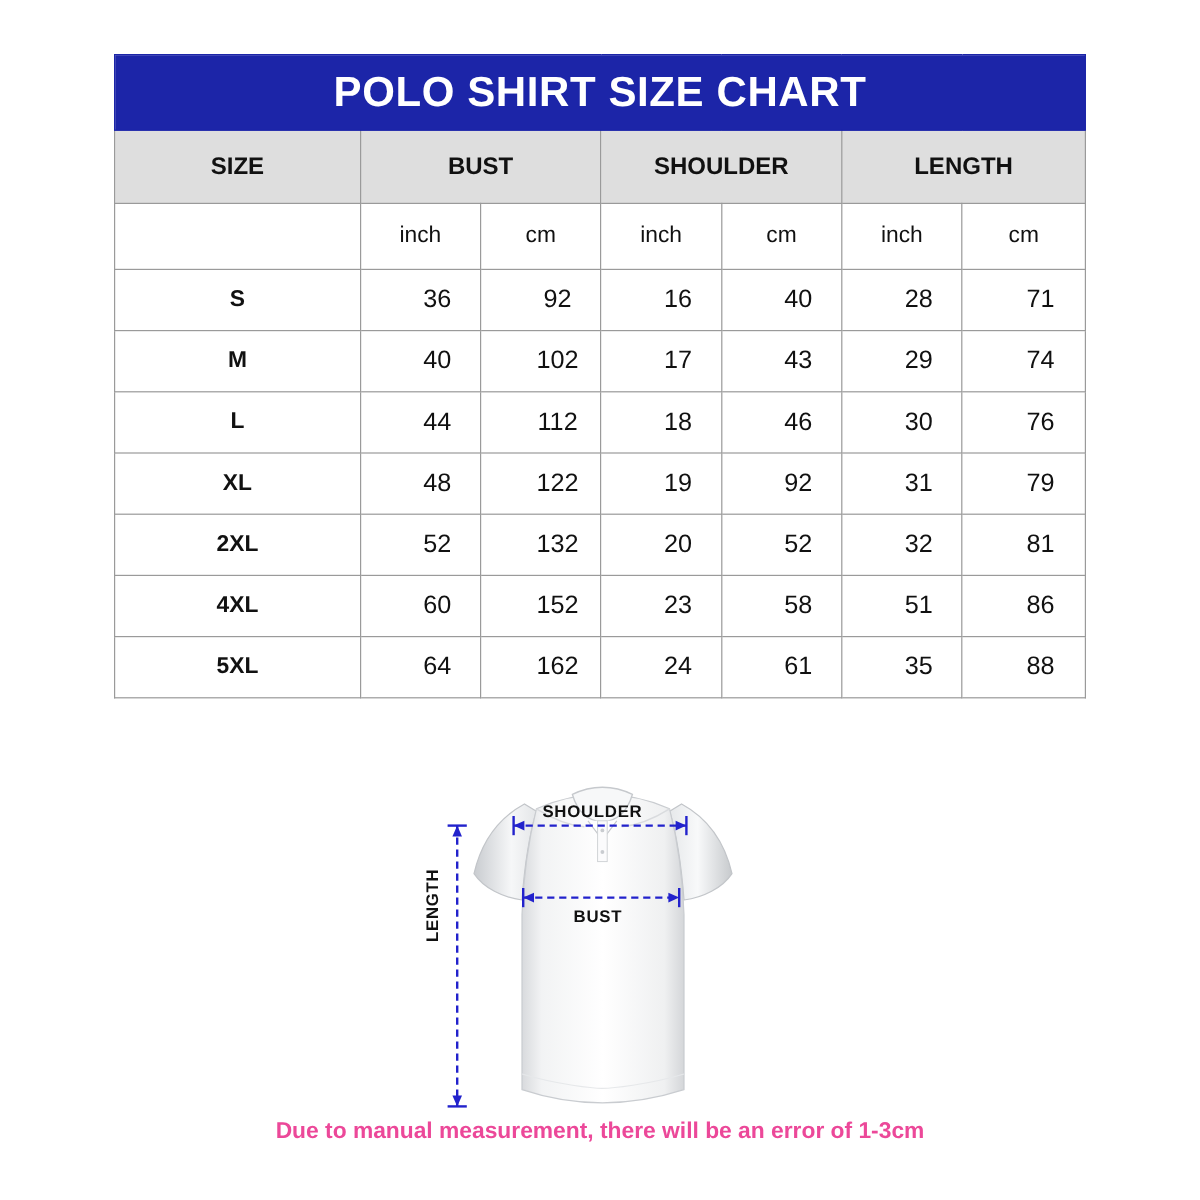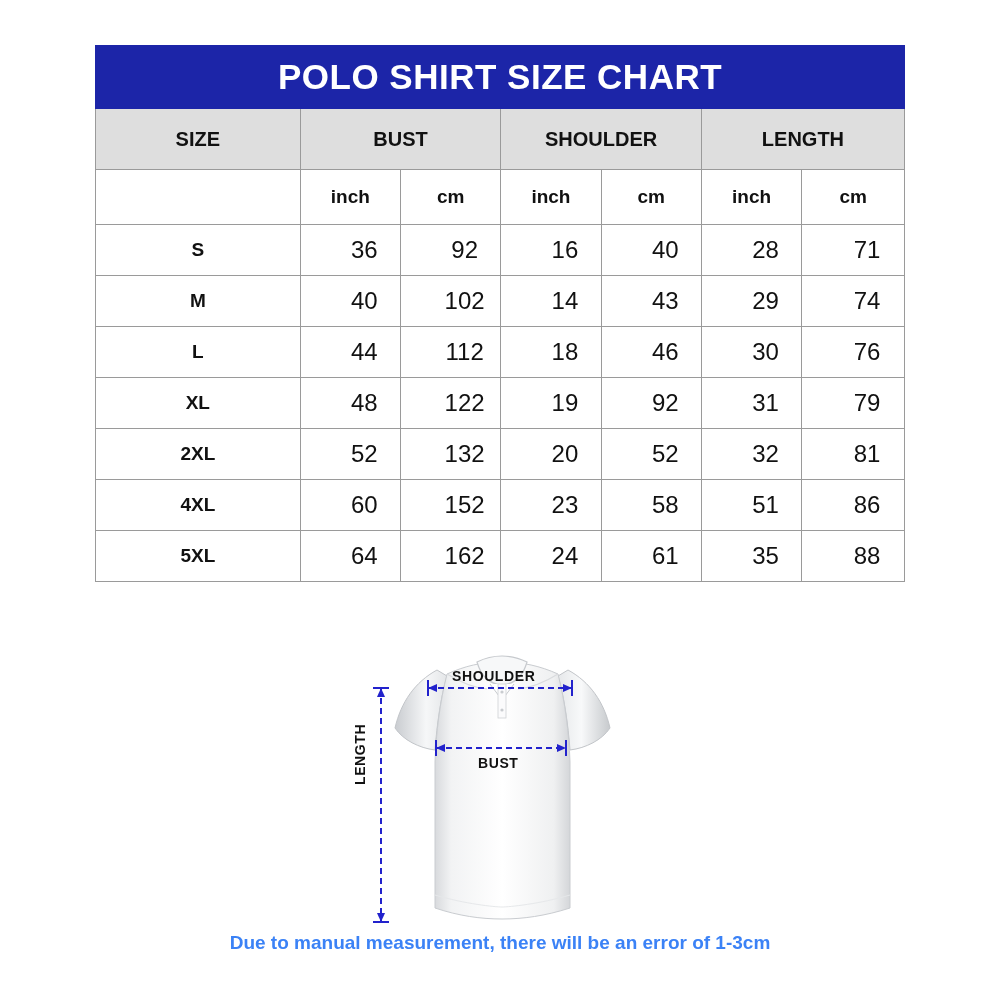--- a/index.html
+++ b/index.html
@@ -69,26 +69,26 @@
     background: #ffffff;
   }
 
   tr.data-row td.size-cell {
     font-weight: bold;
     font-size: 19px;
   }
 
   tr.data-row td.num {
     font-weight: normal;
-    font-size: 24px;
+    font-size: 21px;
     padding-left: 29px;
   }
 
   tr.unit-row td.num-head {
-    font-weight: bold;
+    font-weight: normal;
     margin-top: 20px;
   }
 
   td.blank {
     background: #ffffff;
   }
 
   
   #illustration {
     position: absolute;
@@ -124,21 +124,21 @@
     transform: rotate(-90deg);
     transform-origin: left top;
   }
 
   #note {
     position: absolute;
     left: 0;
     top: 932px;
     width: 1000px;
     text-align: center;
-    color: #3b82f6;
+    color: #ec4899;
     font-weight: bold;
     font-size: 19px;
   }
 </style>
 </head>
 <body>
 
 <div id="chart-wrap">
   <table class="size-chart">
     <colgroup>
@@ -176,21 +176,21 @@
         <td class="num">92</td>
         <td class="num">16</td>
         <td class="num">40</td>
         <td class="num">28</td>
         <td class="num">71</td>
       </tr>
       <tr class="data-row">
         <td class="size-cell">M</td>
         <td class="num">40</td>
         <td class="num">102</td>
-        <td class="num">14</td>
+        <td class="num">17</td>
         <td class="num">43</td>
         <td class="num">29</td>
         <td class="num">74</td>
       </tr>
       <tr class="data-row">
         <td class="size-cell">L</td>
         <td class="num">44</td>
         <td class="num">112</td>
         <td class="num">18</td>
         <td class="num">46</td>

